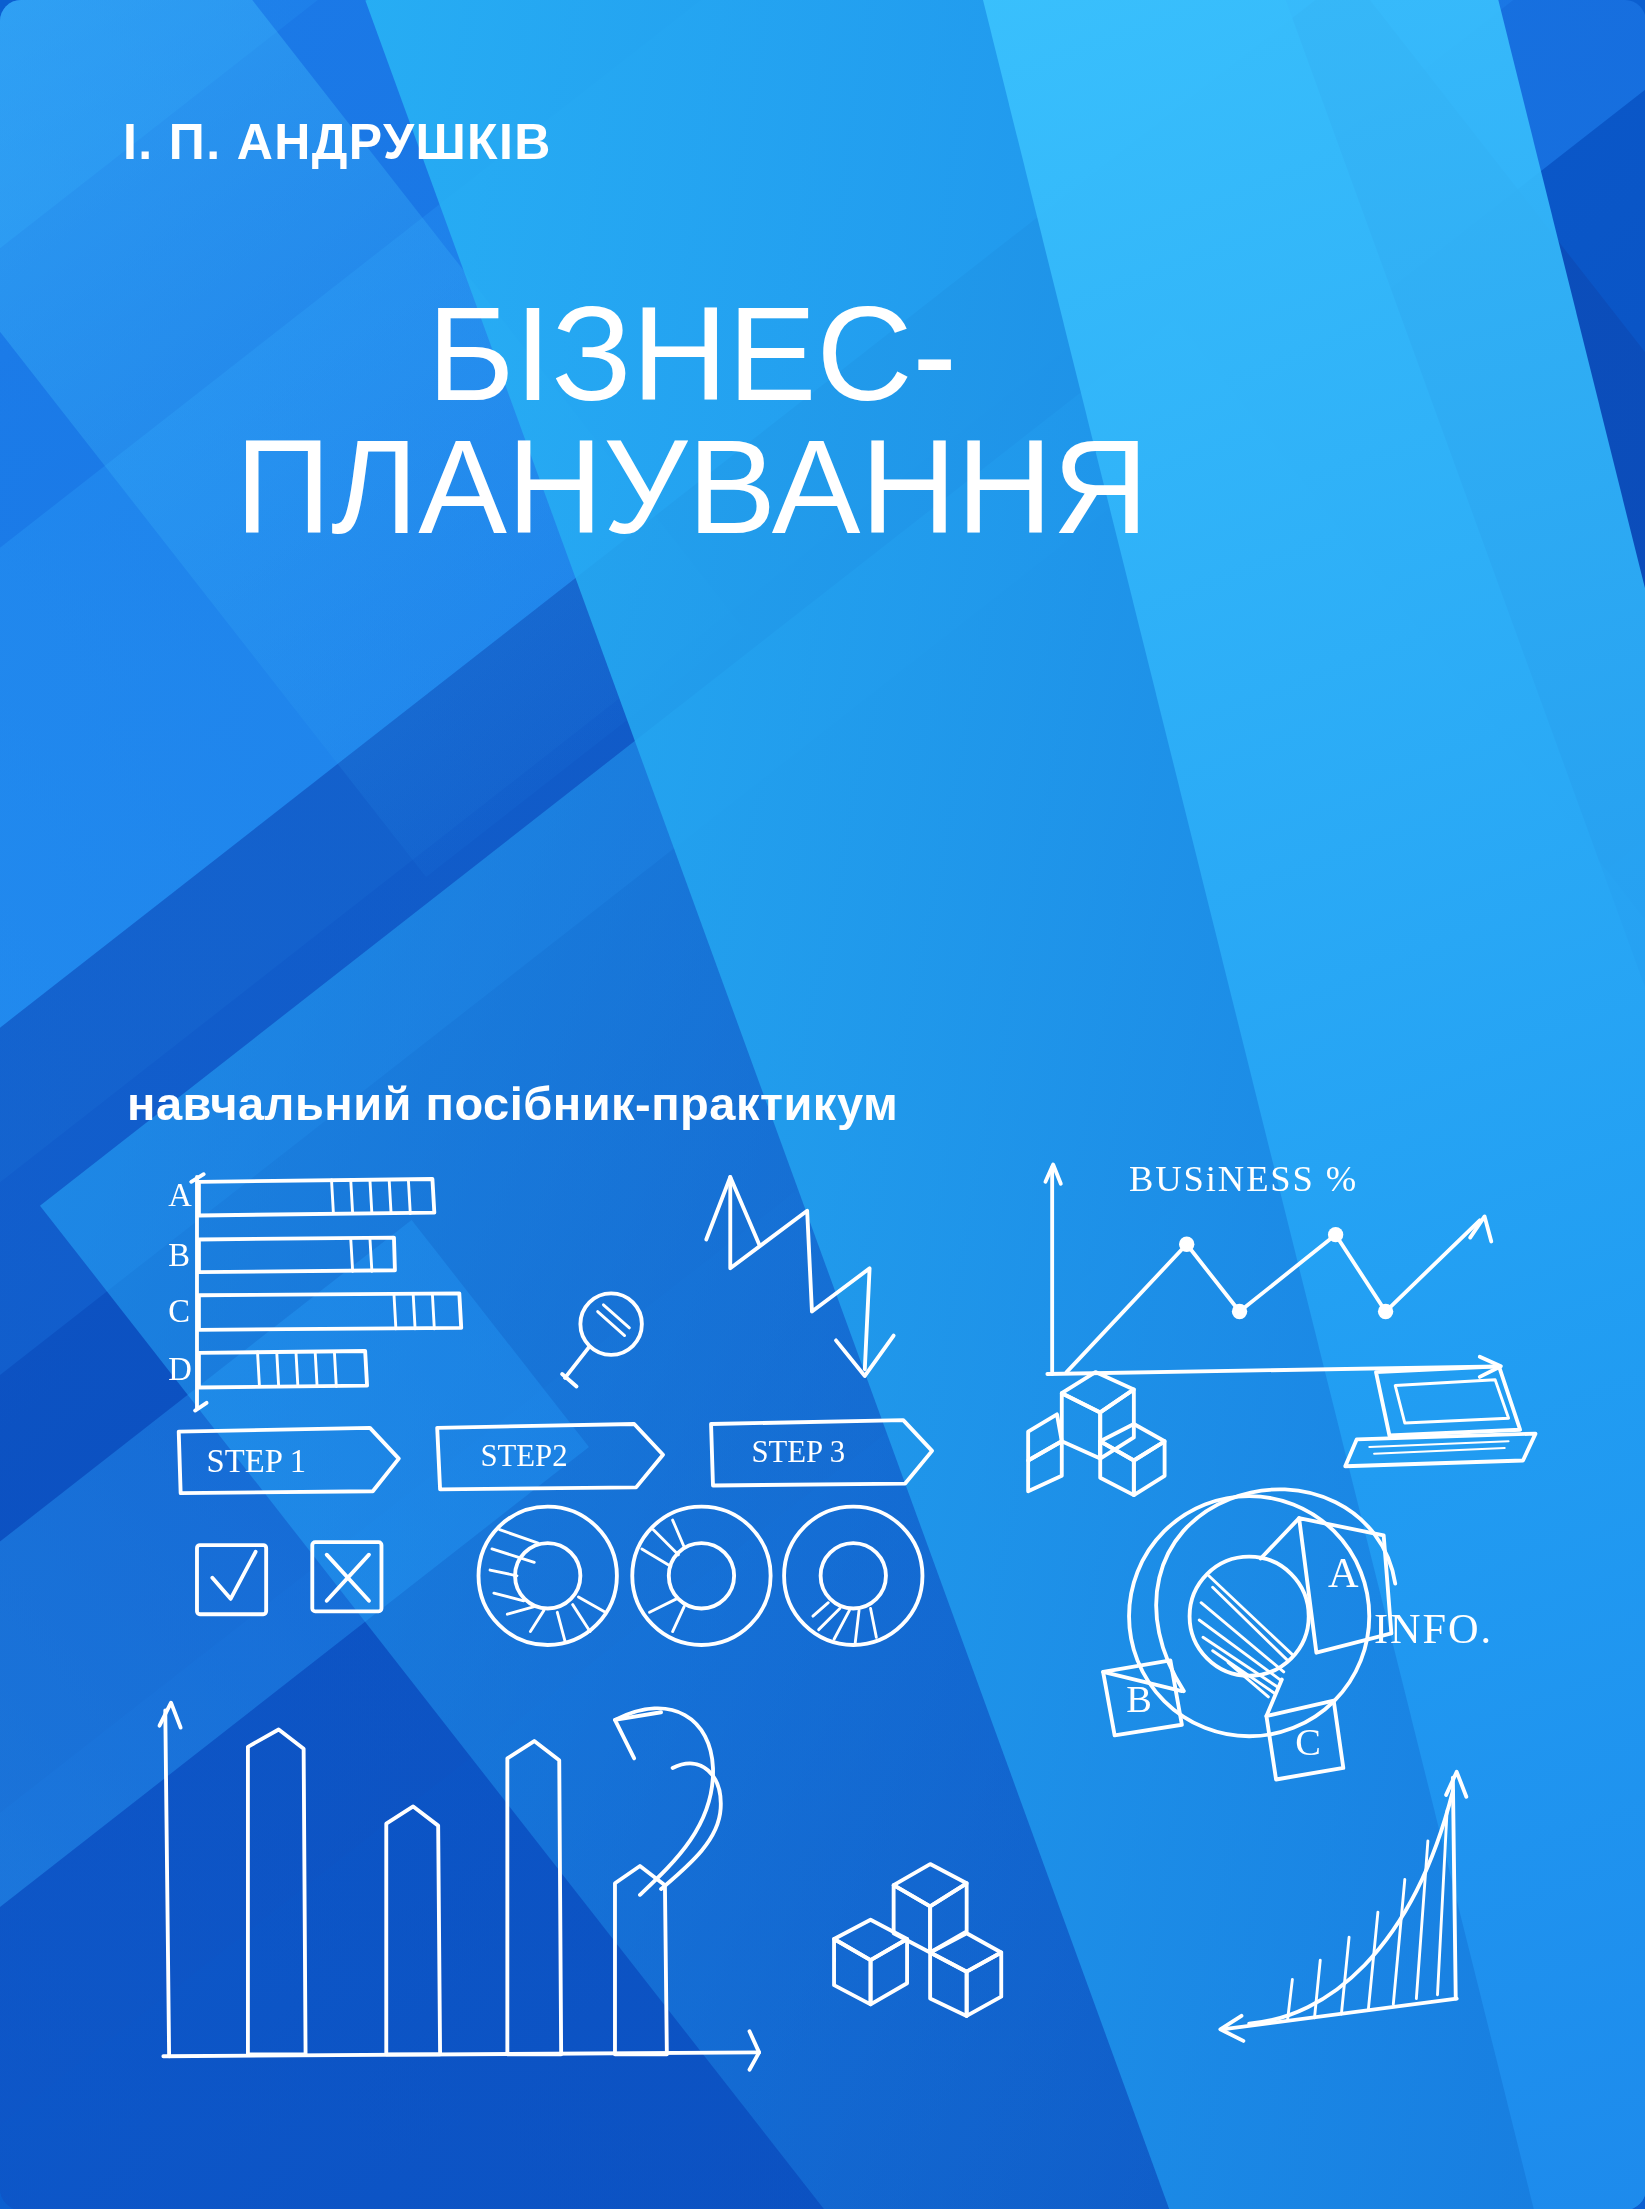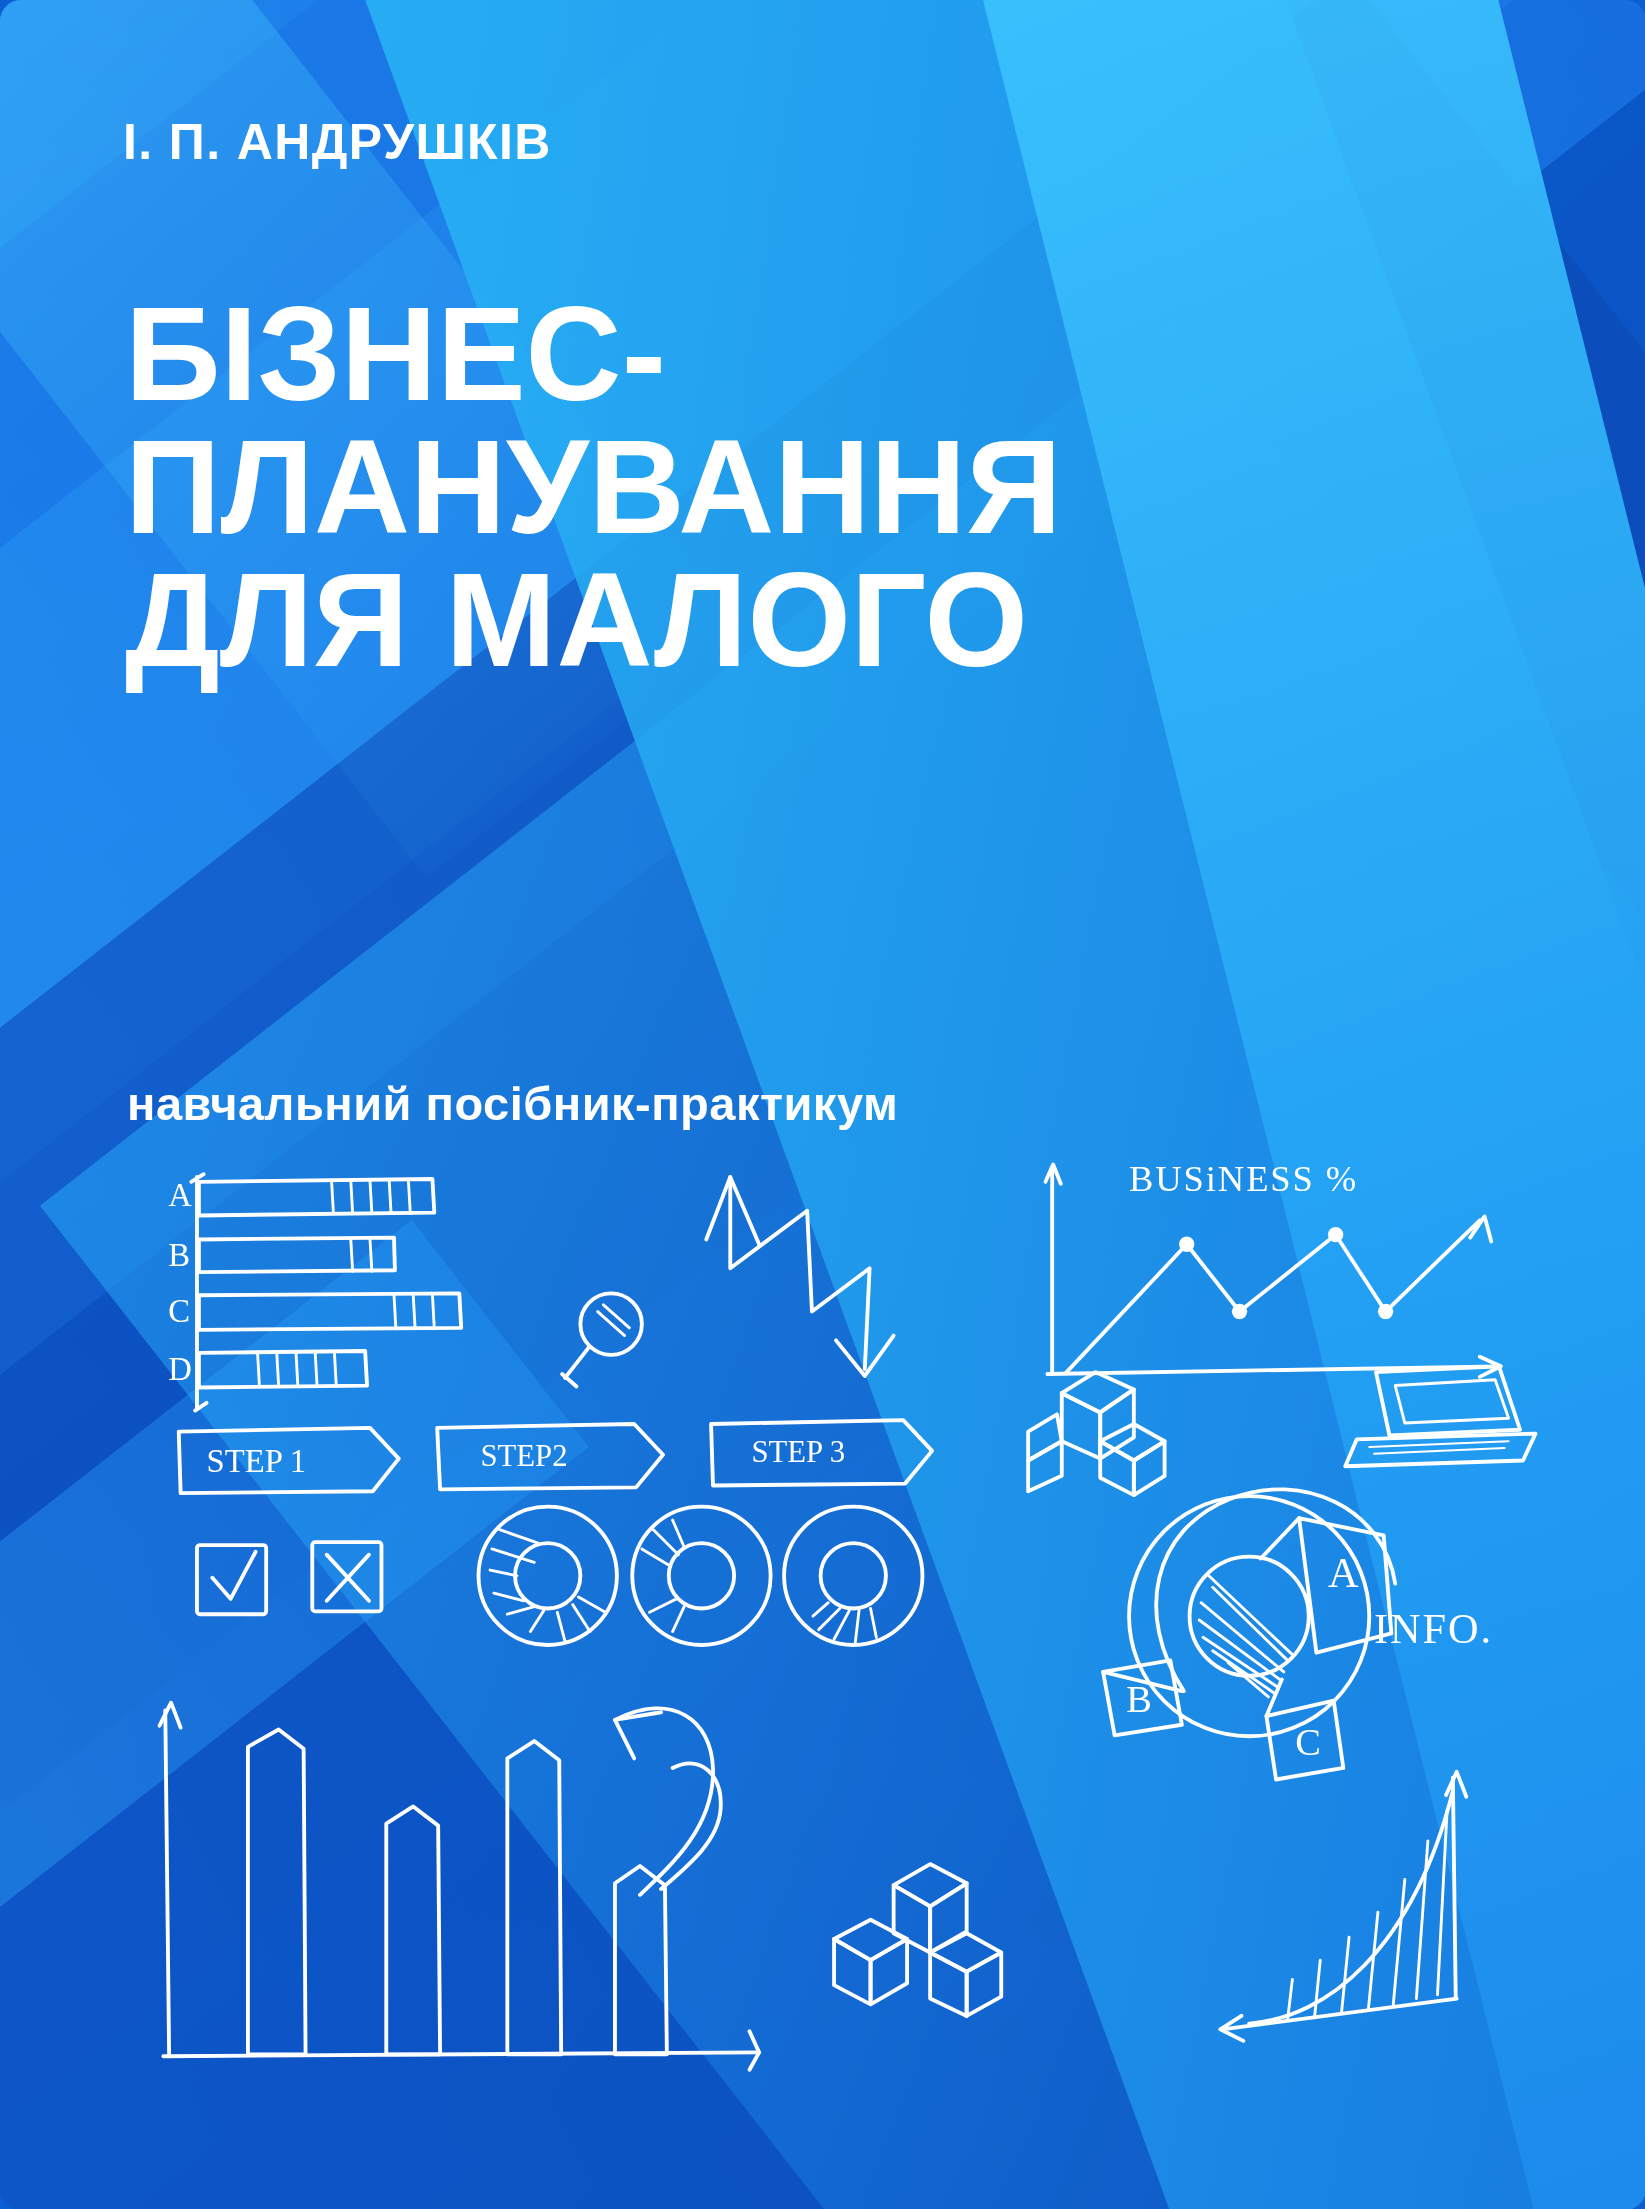--- a/index.html
+++ b/index.html
@@ -108,24 +108,25 @@
     color: #ffffff;
     letter-spacing: 1.4px;
   }
 
   .title {
     position: absolute;
     top: 288px;
     left: 125px;
     width: 1134px;
     color: #ffffff;
-    font-weight: bold;
+    font-weight: normal;
     font-size: 133px;
     line-height: 1.0;
     letter-spacing: 0px;
+    text-align: center;
   }
   .title .line { display: block; white-space: nowrap; }
 
   .subtitle {
     position: absolute;
     top: 1076px;
     left: 127px;
     font-size: 47px;
     font-weight: bold;
     color: #ffffff;
@@ -156,21 +157,20 @@
   <div class="facet f9"></div>
   <div class="facet f10"></div>
   <div class="facet f4"></div>
   <div class="facet f5"></div>
 
   <div class="author">І. П. АНДРУШКІВ</div>
 
   <div class="title">
     <span class="line">БІЗНЕС-</span>
     <span class="line">ПЛАНУВАННЯ</span>
-    <span class="line">ДЛЯ МАЛОГО</span>
   </div>
 
   <div class="subtitle">навчальний посібник-практикум</div>
 
   <div class="doodles">
     <svg width="1646" height="1057" viewBox="0 0 1713 1100" fill="none" stroke="#ffffff" stroke-width="4" stroke-linecap="round" stroke-linejoin="round">
 
       <g>
         <path d="M205 25 L205 265"></path>
         <path d="M199 30 L212 22"></path>

